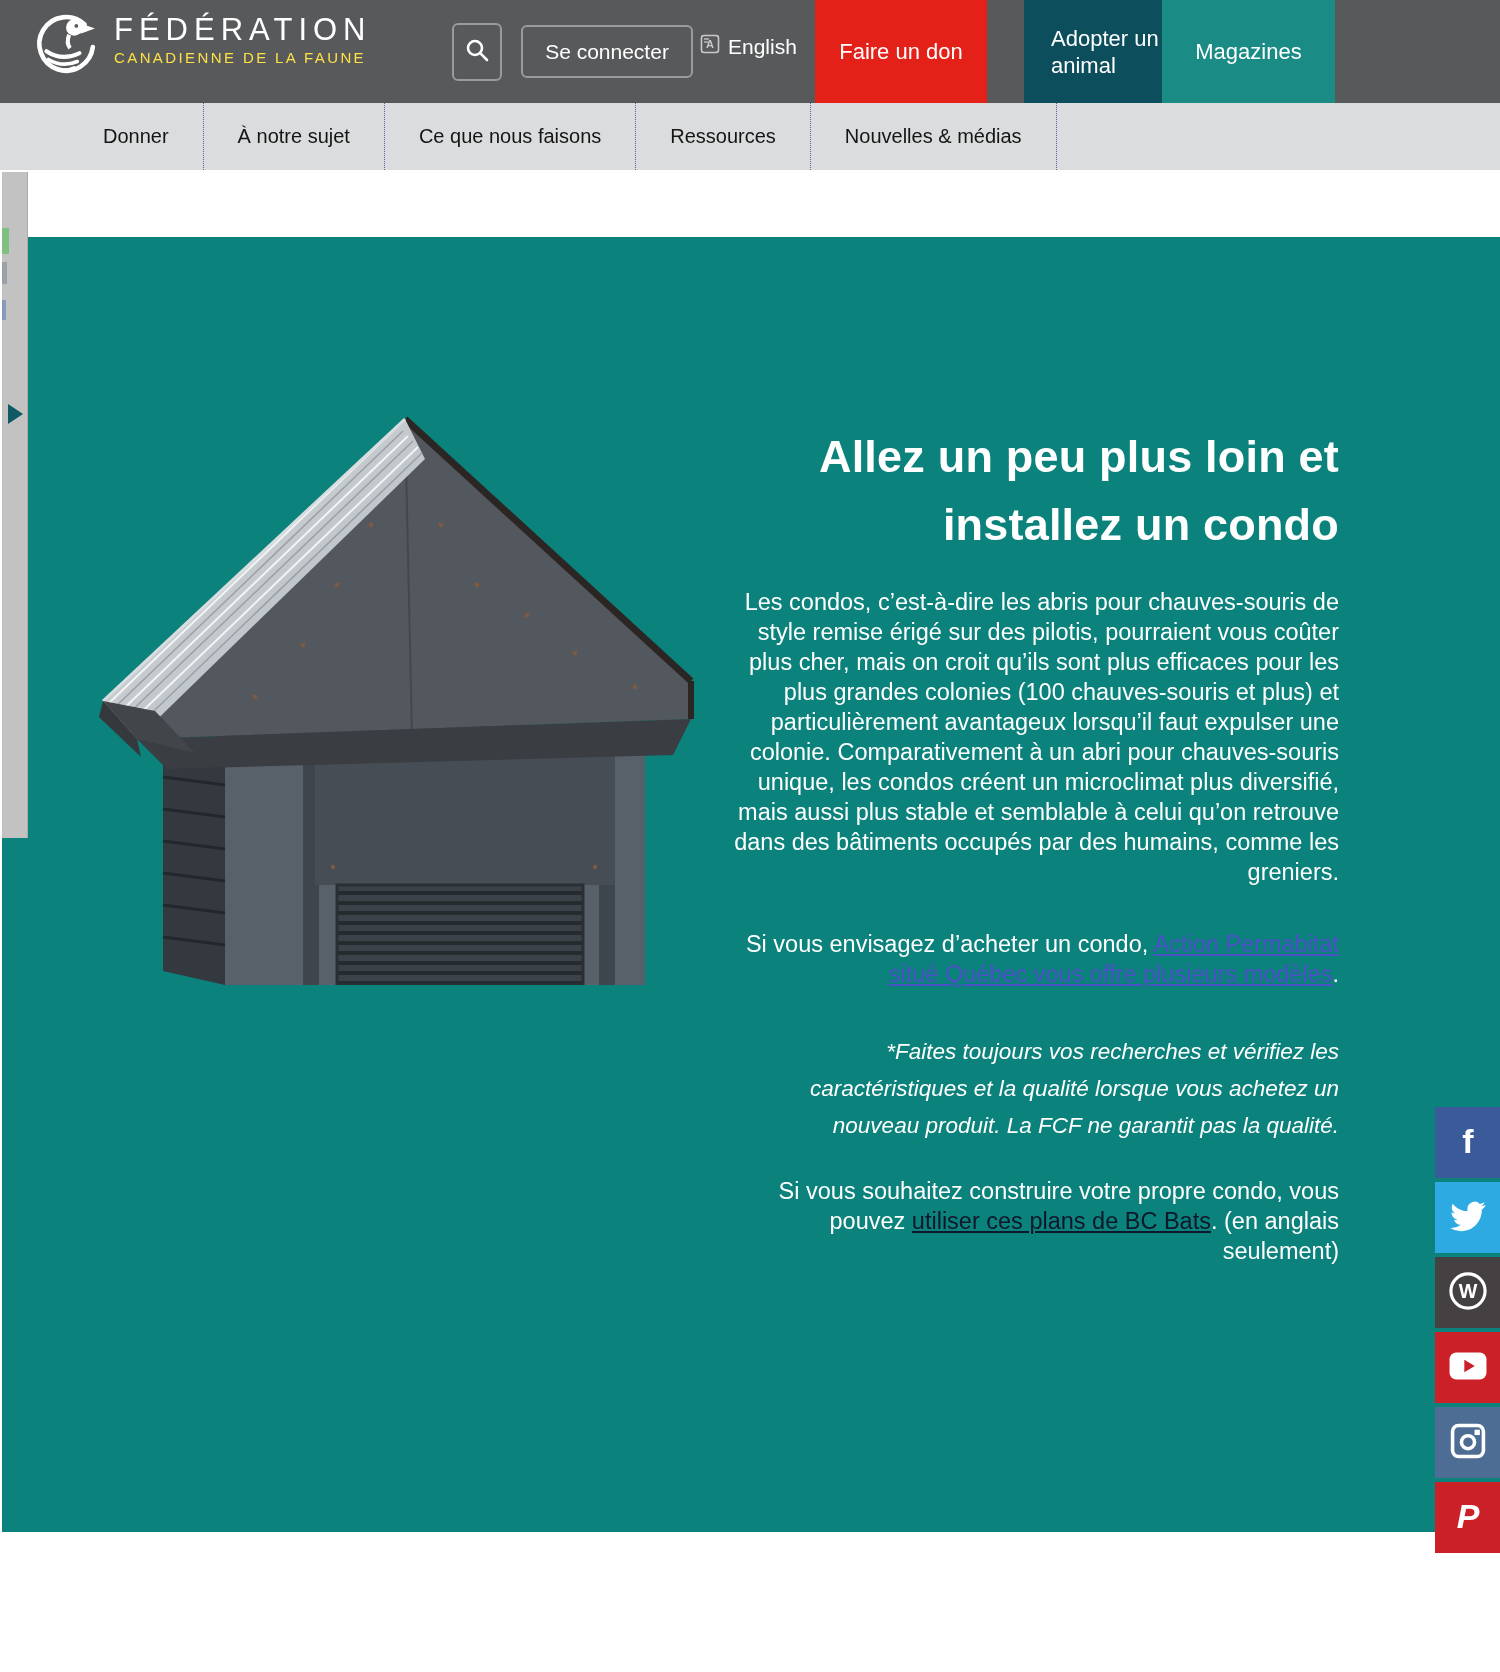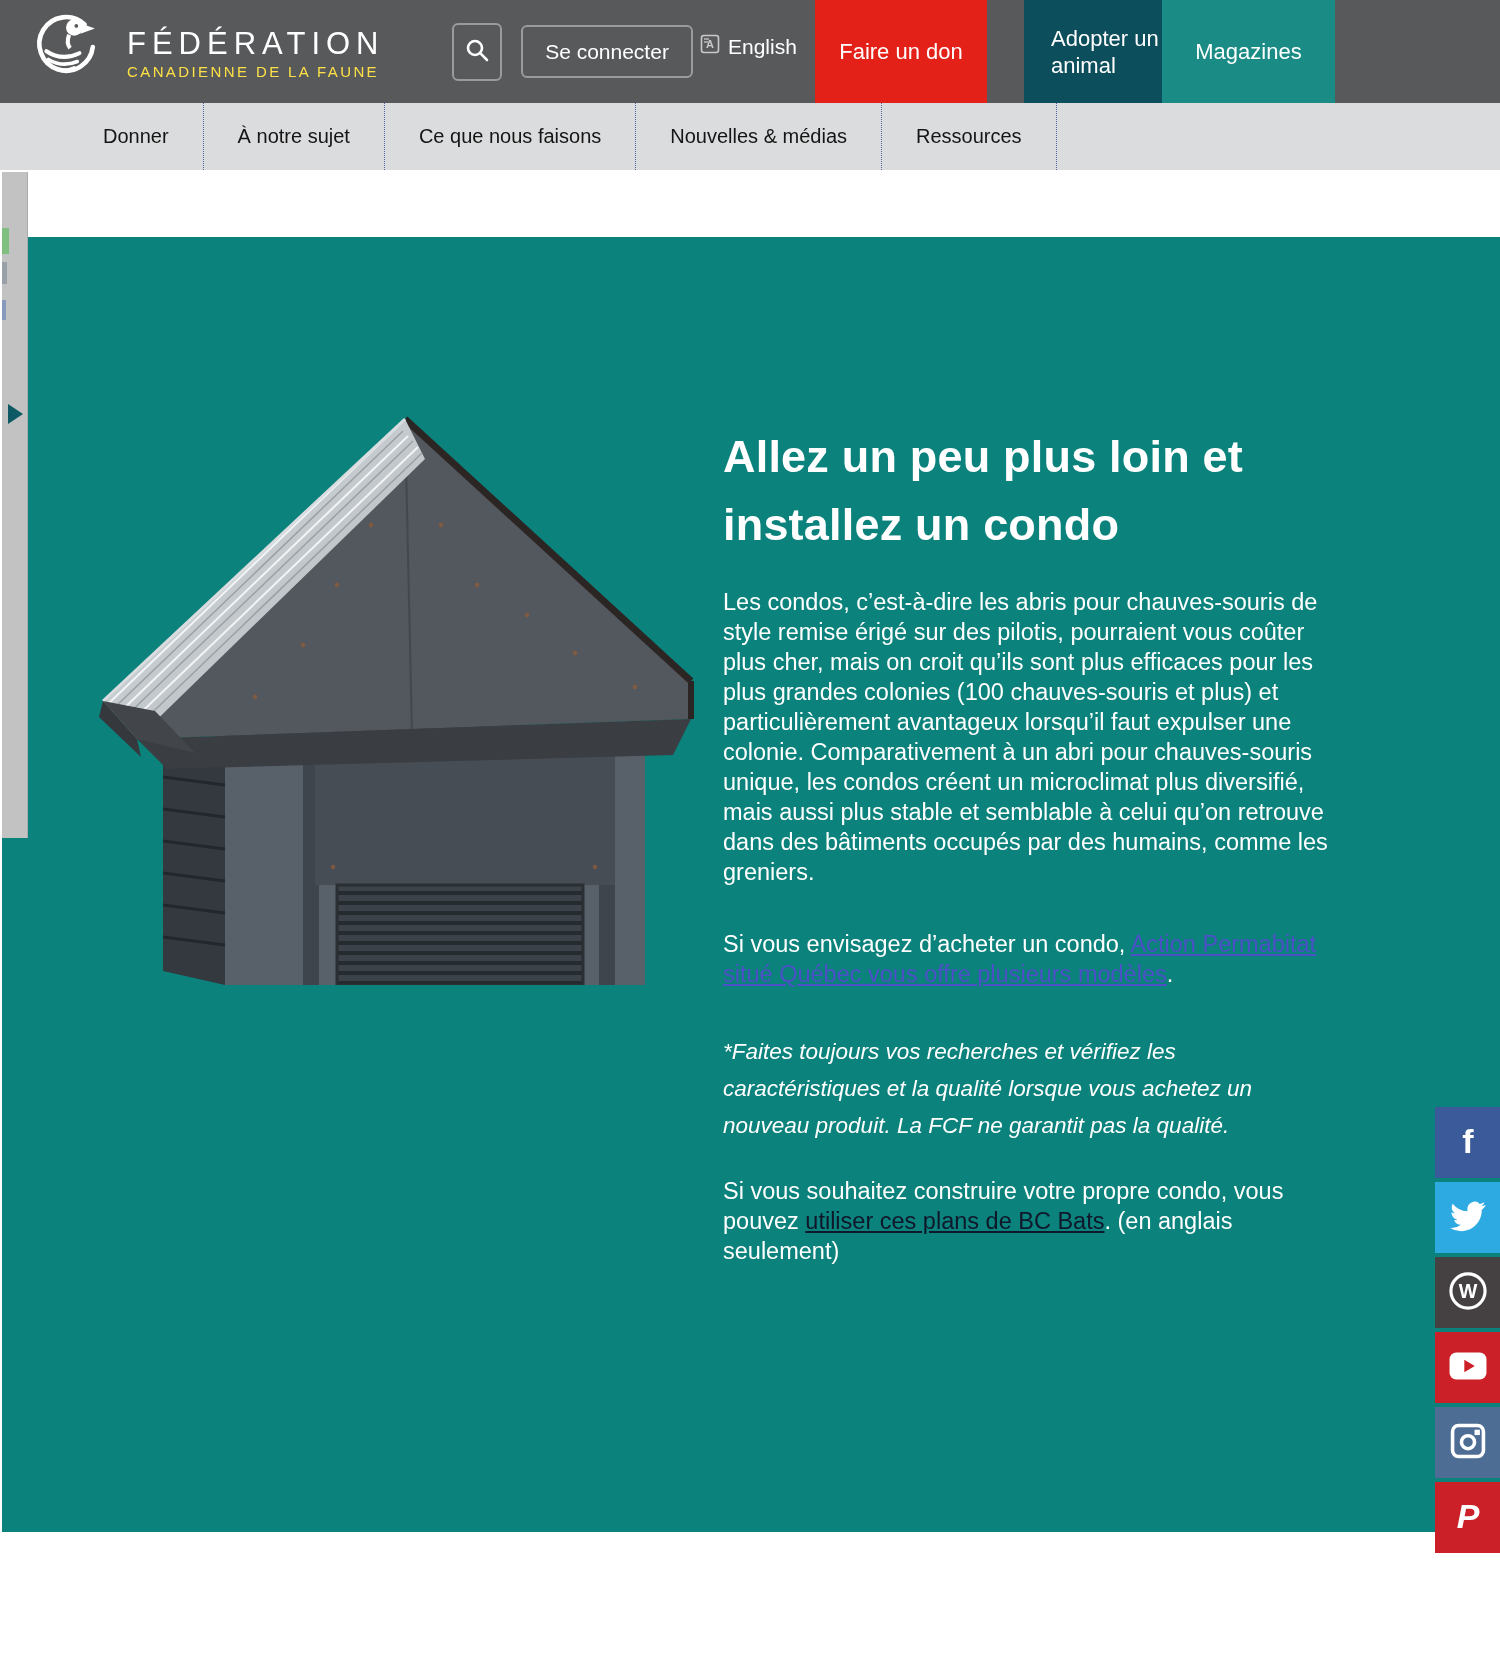--- a/index.html
+++ b/index.html
@@ -3,21 +3,21 @@
 <meta charset="utf-8">
 <title>Fédération canadienne de la faune</title>
 <style>
   * { margin:0; padding:0; box-sizing:border-box; }
   html,body { background:#ffffff; }
   body { font-family:"Liberation Sans", sans-serif; }
   .page { position:relative; width:1500px; height:1672px; background:#ffffff; overflow:hidden; margin:0 auto; }
 
   
   .header { position:absolute; left:0; top:0; width:1500px; height:103px; background:#58595B; }
-  .logo { position:absolute; left:33px; top:12px; display:flex; align-items:flex-end; gap:28px; }
+  .logo { position:absolute; left:33px; top:12px; display:flex; align-items:flex-start; gap:15px; }
   .logo-text .t1 { color:#fff; font-size:31px; letter-spacing:6px; font-weight:400; line-height:36px; }
   .logo-text .t2 { color:#fde047; font-size:15px; letter-spacing:2.4px; font-weight:400; line-height:20px; }
   .search-btn { position:absolute; left:452px; top:23px; width:50px; height:58px; border:2px solid #9b9b9d; border-radius:6px; background:transparent; display:flex; align-items:center; justify-content:center; cursor:pointer; }
   .login-btn { position:absolute; left:521px; top:25px; width:172px; height:53px; border:2px solid #9b9b9d; border-radius:6px; background:transparent; color:#fff; font-size:21px; display:flex; align-items:center; justify-content:center; cursor:pointer; font-family:"Liberation Sans", sans-serif; }
   .lang { position:absolute; left:700px; top:34px; display:flex; align-items:center; gap:8px; color:#fff; font-size:21px; cursor:pointer; text-decoration:none; }
   .cta { position:absolute; top:0; height:103px; display:flex; align-items:center; justify-content:center; color:#fff; font-size:22px; cursor:pointer; text-align:center; }
   .cta.donate { left:815px; width:172px; background:#E32119; }
   .cta.adopt { left:988px; width:173px; background:#0D4E5C; justify-content:flex-start; text-align:left; padding-left:27px; line-height:27px;margin-left:36px; }
   .cta.magazines { left:1162px; width:173px; background:#1A8C85; }
 
@@ -27,21 +27,21 @@
   .nav a:first-child { border-left:1px dotted transparent; }
 
   
   .side-strip { position:absolute; left:2px; top:172px; width:26px; height:666px; background:#C2C2C2; border-right:1px solid #ABABAB; z-index:5; }
   .frag-a { position:absolute; left:0; top:56px; width:7px; height:26px; background:#7FBF7F; }
   .frag-b { position:absolute; left:0; top:90px; width:5px; height:22px; background:#9AA0A8; }
   .frag-c { position:absolute; left:0; top:128px; width:4px; height:20px; background:#8899BB; }
   .strip-toggle { position:absolute; left:6px; top:232px; width:0; height:0; border-top:10px solid transparent; border-bottom:10px solid transparent; border-left:15px solid #0D5A64; cursor:pointer; }
 
   
-  .hero { position:absolute; left:2px; top:237px; width:1498px; height:1295px; background:#0B827C; }
+  .hero { position:absolute; left:2px; top:237px; width:1498px; height:1295px; background:#0B827C;text-align:right; }
   .condo-figure { position:absolute; left:73px; top:168px; width:620px; height:580px; }
   .article { position:absolute; left:721px; top:186px; width:616px; color:#fff; }
   .article h1 { font-size:45px; line-height:68px; font-weight:700; margin-bottom:28px; letter-spacing:0.2px; }
   .article p { font-size:23.5px; line-height:30px; font-weight:400; }
   .p1 { margin-bottom:42px; }
   .p2 { margin-bottom:44px; }
   .disclaimer { font-style:italic; font-size:22.5px !important; line-height:37px !important; margin-bottom:32px; }
   .link-primary { color:#4B50C6; text-decoration:underline; cursor:pointer; }
   .link-secondary { color:#0f172a; text-decoration:underline; cursor:pointer; }
 
@@ -109,22 +109,22 @@
     </div>
     <div class="cta magazines">
       <span>Magazines</span>
     </div>
   </div>
 
   <nav class="nav">
     <a>Donner</a>
     <a>À notre sujet</a>
     <a>Ce que nous faisons</a>
+    <a>Ressources</a>
     <a>Nouvelles &amp; médias</a>
-    <a>Ressources</a>
   </nav>
 
   <div class="side-strip">
     <div class="frag-a"></div>
     <div class="frag-b"></div>
     <div class="frag-c"></div>
     <div class="strip-toggle"></div>
   </div>
 
   <section class="hero">

